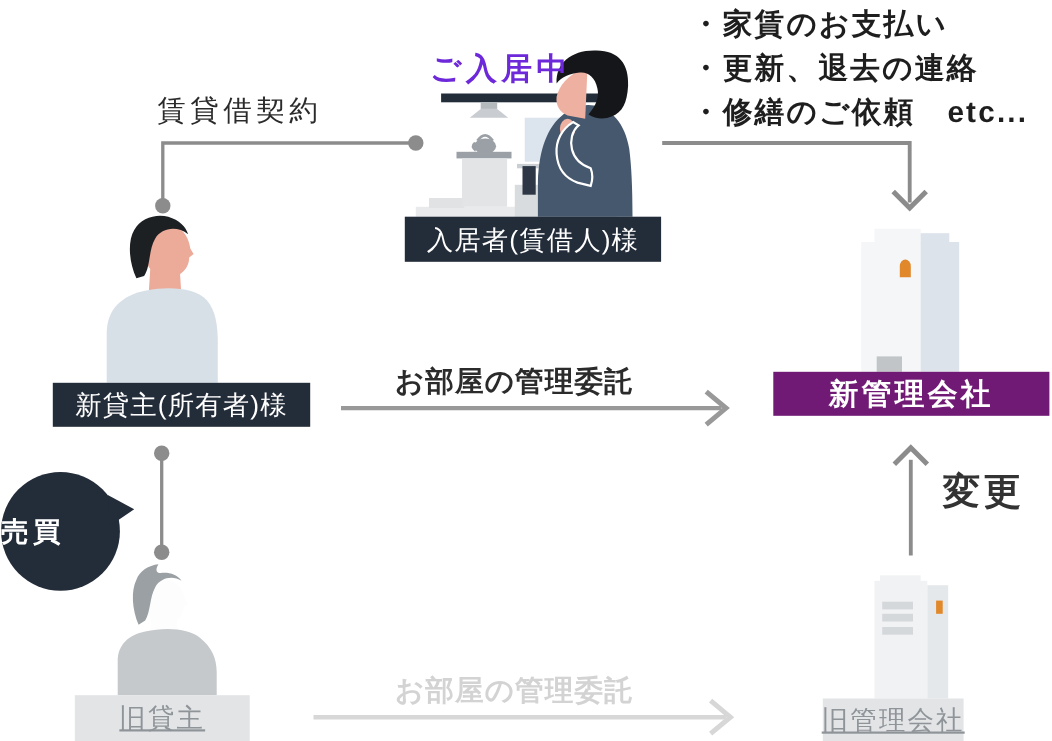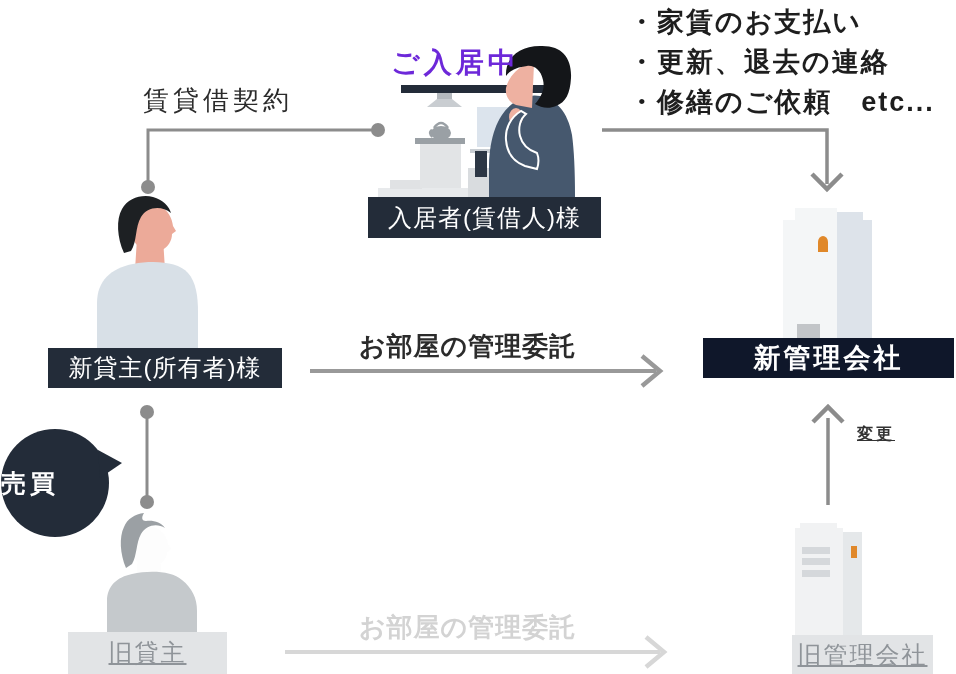--- a/index.html
+++ b/index.html
@@ -6,34 +6,34 @@
   .stage{
     position:relative;width:956px;height:674px;background:#ffffff;overflow:hidden;
     font-family:"Liberation Sans","DejaVu Sans",sans-serif;
   }
   .abs{position:absolute;}
   .label-box{
     position:absolute;display:flex;align-items:center;justify-content:center;
     box-sizing:border-box;white-space:nowrap;
   }
   .navy-box{background:#232c39;color:#ffffff;font-size:24px;font-weight:500;letter-spacing:1px;}
-  .orange-box{background:#0f172a;color:#ffffff;font-size:27px;font-weight:700;letter-spacing:3px;}
+  .orange-box{background:#701a75;color:#ffffff;font-size:27px;font-weight:700;letter-spacing:3px;}
   .gray-box{background:#e2e4e6;color:#8f9499;font-size:24px;font-weight:500;letter-spacing:2px;text-decoration:underline;}
   .bullets{position:absolute;left:628px;top:2px;font-size:27px;line-height:40px;
     font-weight:600;color:#1e1e1e;letter-spacing:2px;white-space:nowrap;}
   .t-blue{position:absolute;left:391px;top:44px;font-size:28px;font-weight:700;
     color:#6d28d9;letter-spacing:4px;white-space:nowrap;}
   .t-lease{position:absolute;left:96px;top:83px;font-size:26px;font-weight:500;
     color:#2b2b2b;letter-spacing:4px;white-space:nowrap;margin-left:47px;}
   .t-entrust-new{position:absolute;left:359px;top:329px;font-size:26px;font-weight:700;
     color:#2b2b2b;letter-spacing:1px;white-space:nowrap;}
   .t-entrust-old{position:absolute;left:359px;top:610px;font-size:26px;font-weight:700;
     color:#d3d3d3;letter-spacing:1px;white-space:nowrap;}
-  .t-change{position:absolute;left:857px;top:424px;font-size:16px;font-weight:600;
-    color:#333333;letter-spacing:3px;white-space:nowrap;text-decoration:underline;}
+  .t-change{position:absolute;left:857px;top:424px;font-size:34px;font-weight:600;
+    color:#333333;letter-spacing:3px;white-space:nowrap;}
   .t-sale{position:absolute;left:1px;top:467px;width:108px;text-align:left;
     font-size:25px;font-weight:700;color:#ffffff;letter-spacing:4px;}
   svg{display:block;}
 </style>
 </head>
 <body>
 
 <div class="stage">
 
   <svg class="abs" style="left:0;top:0;" width="956" height="674" viewBox="0 0 956 674">
@@ -164,17 +164,17 @@
   </div>
 
   <div class="label-box orange-box" style="left:703px;top:338px;width:251px;height:40px;">
     <span>新管理会社</span>
   </div>
 
   <div class="label-box gray-box" style="left:68px;top:632px;width:159px;height:42px;">
     <span>旧貸主</span>
   </div>
 
-  <div class="label-box gray-box" style="left:748px;top:635px;width:141px;height:39px;margin-left:44px;">
+  <div class="label-box gray-box" style="left:748px;top:635px;width:128px;height:39px;">
     <span>旧管理会社</span>
   </div>
 
 </div>
 
 </body></html>

